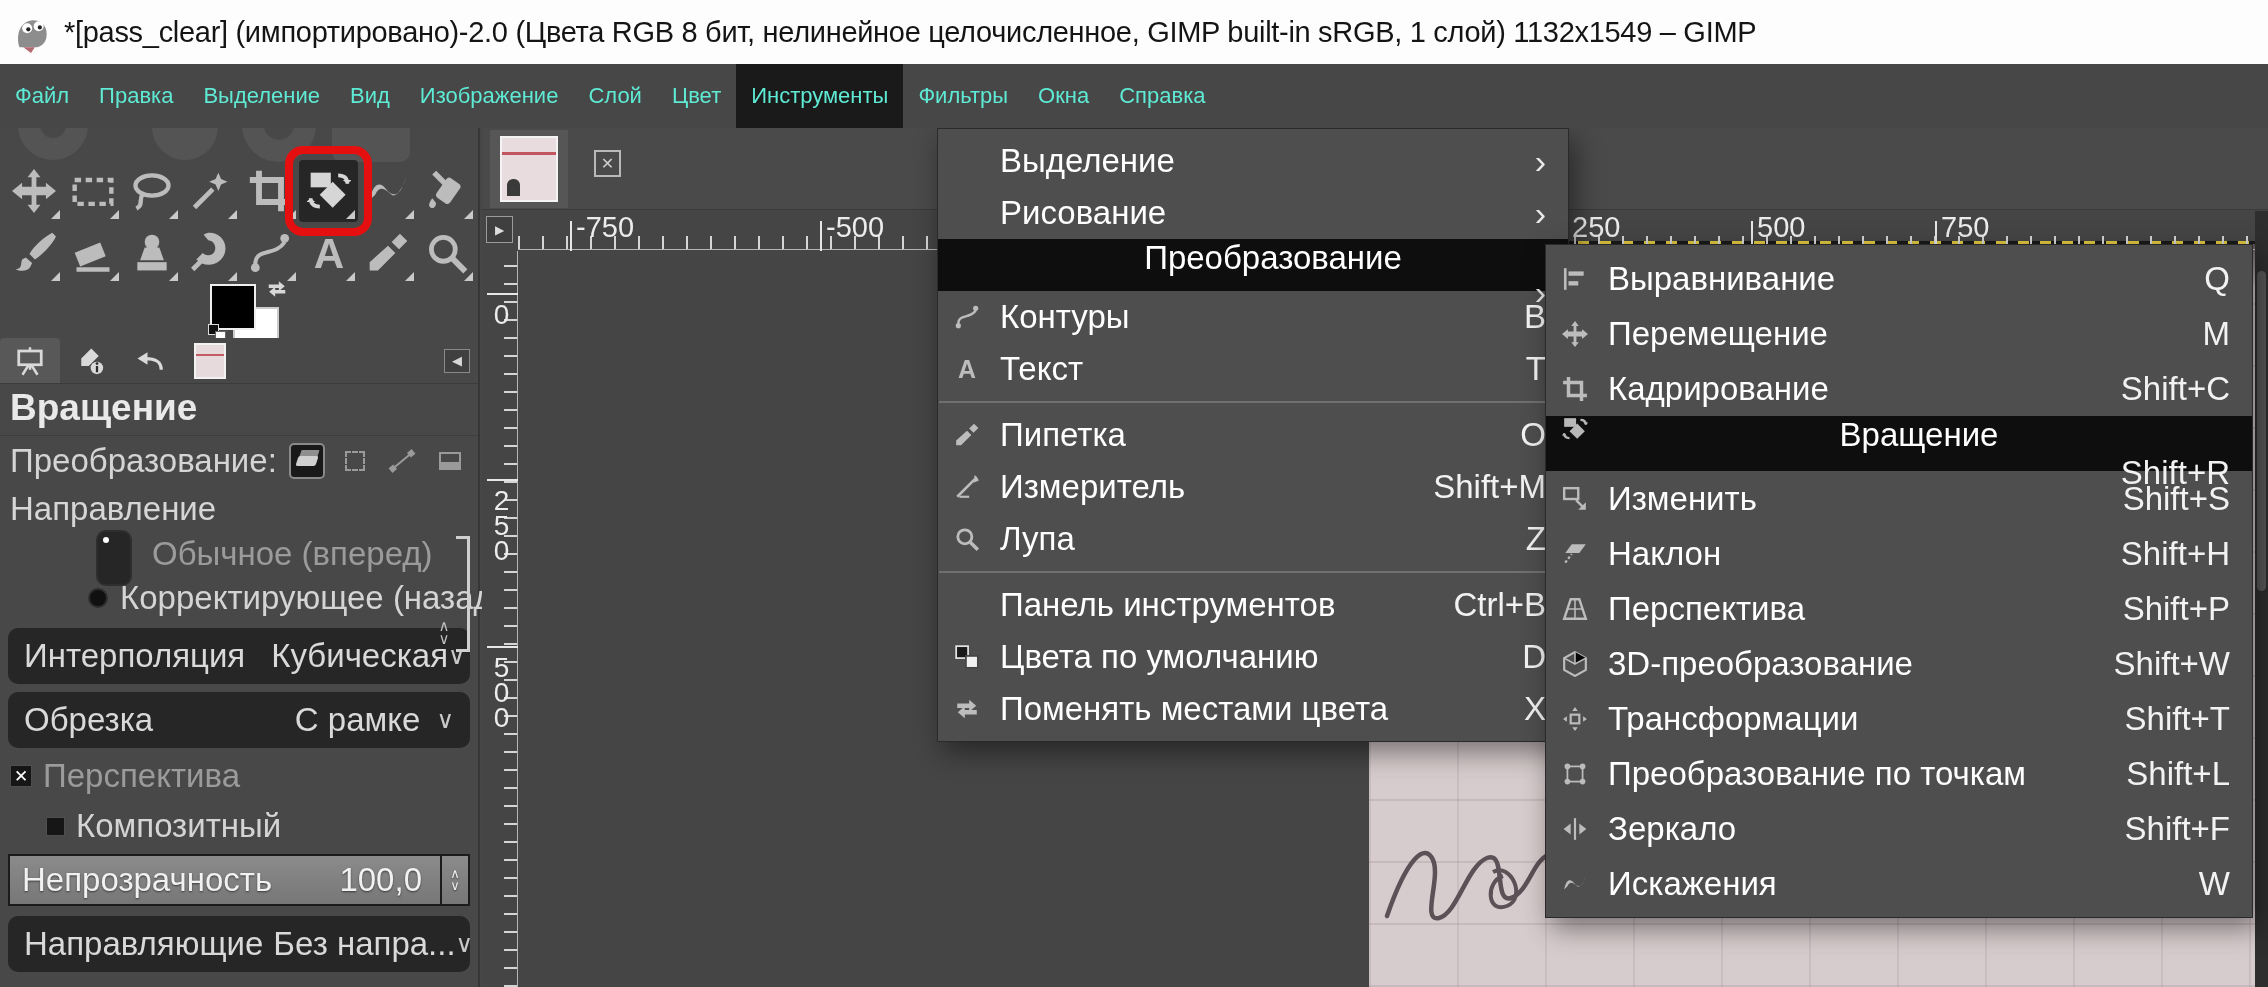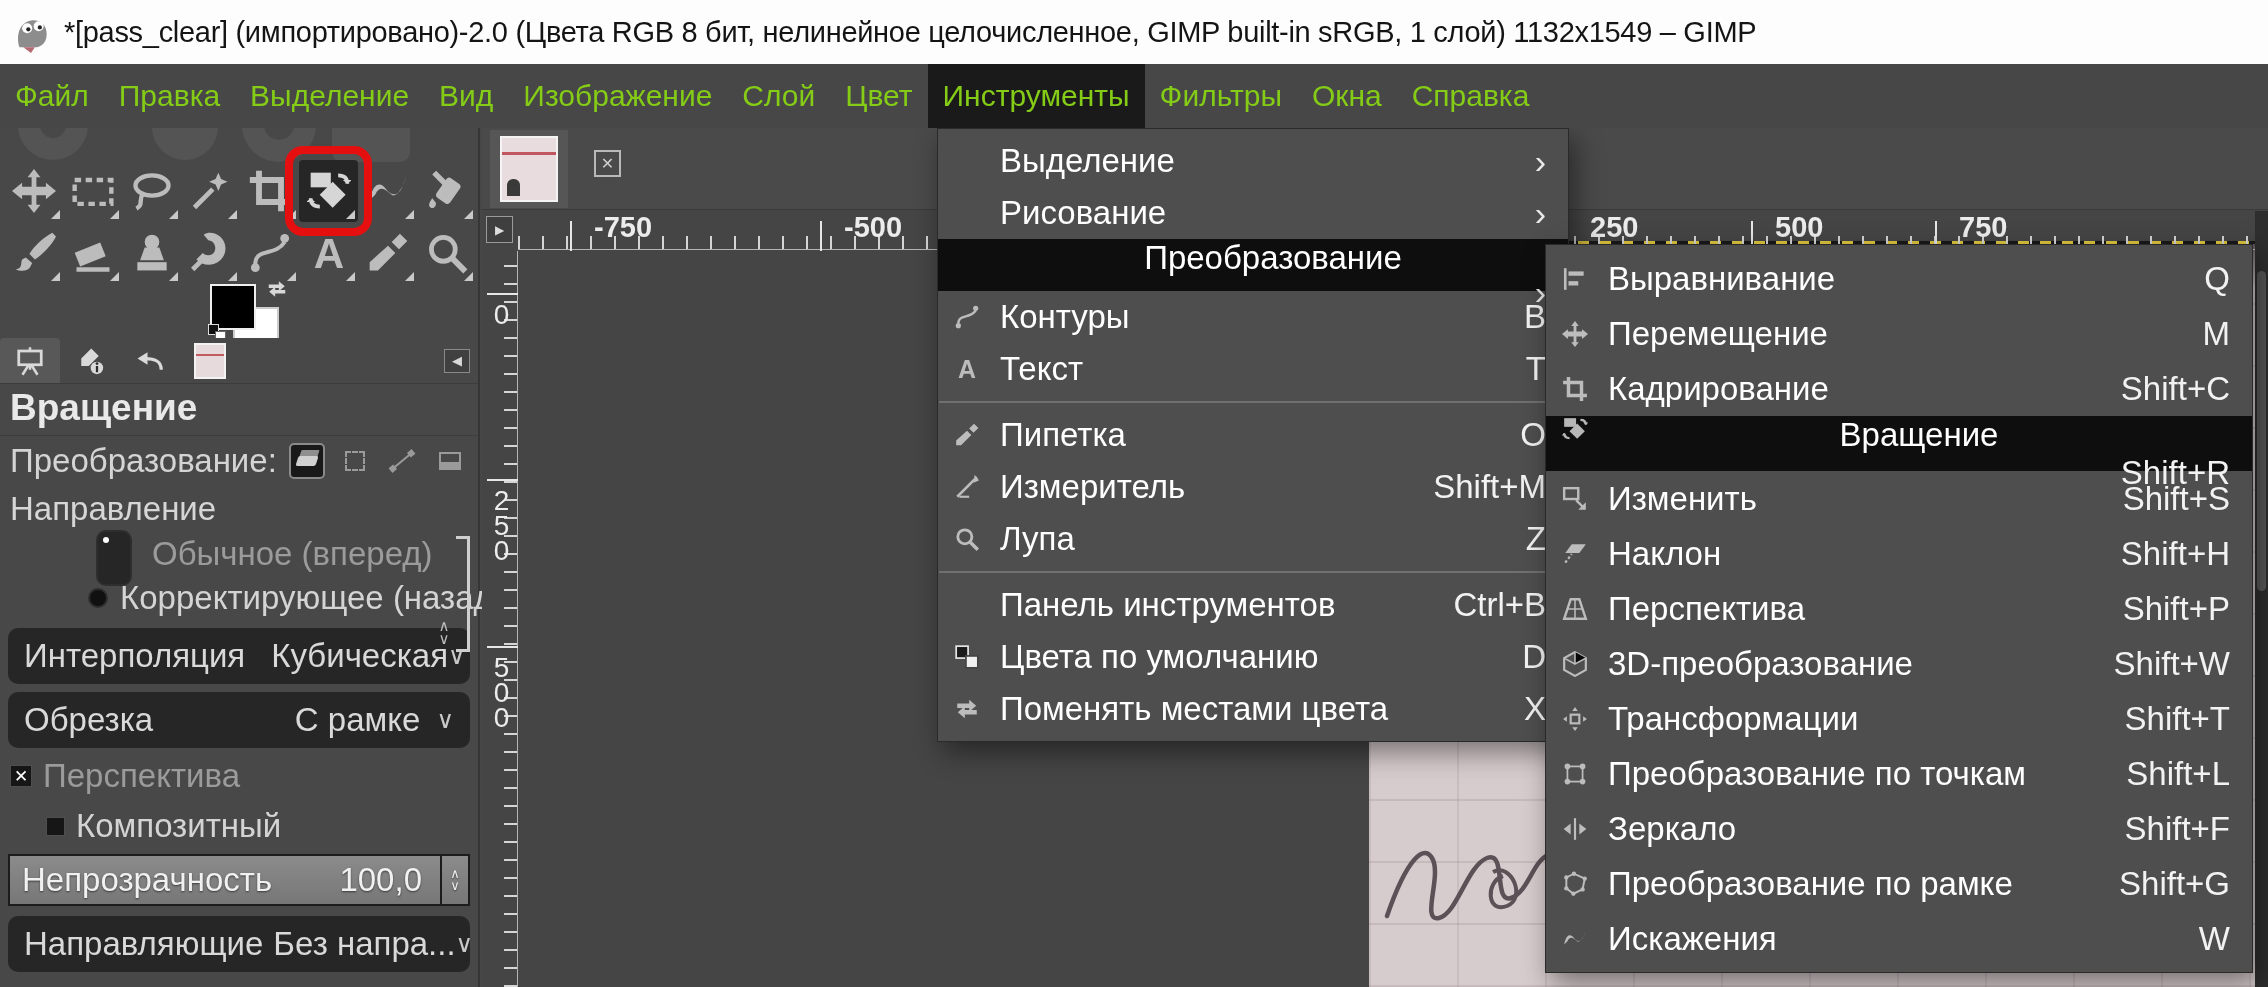--- a/index.html
+++ b/index.html
@@ -9,21 +9,21 @@
 
   
   .titlebar { position:absolute; left:0; top:0; width:2268px; height:64px; background:#fdfdfd;
     display:flex; align-items:center; }
   .win-icon { width:46px; height:46px; margin:0 10px 0 8px; flex:0 0 auto; }
   .win-title { font-size:29px; color:#141414; white-space:nowrap; letter-spacing:-0.3px; }
 
   
   .menubar { position:absolute; left:0; top:64px; width:2268px; height:64px; background:#474747;
     display:flex; align-items:stretch; }
-  .mb-item { display:flex; align-items:center; padding:0 15px; font-size:30px; color:#84cc16; cursor:default; }
+  .mb-item { display:flex; align-items:center; padding:0 15px; font-size:22px; color:#5eead4; cursor:default; }
   .mb-item.active { background:#1a1a1a; }
 
   
   .panel { position:absolute; left:0; top:128px; width:480px; height:859px; background:#484848; border-right:2px solid #363636; }
   .toolbox { position:absolute; left:0; top:0; width:100%; height:210px; overflow:hidden; }
   .ghost { position:absolute; border-radius:50%; }
   .g-ring { border:22px solid #545454; background:transparent; }
   .g-disc { background:#545454; }
   .tb-grid { position:absolute; left:4px; top:32px; display:grid; grid-template-columns:repeat(8,59px); grid-auto-rows:62px; }
   .tb-cell { position:relative; display:flex; align-items:center; justify-content:center; color:#bcbcbc; }
@@ -105,21 +105,21 @@
     display:flex; align-items:center; justify-content:center; }
   .img-thumb { width:58px; height:66px; border:2px solid #f4f4f4;
     background:linear-gradient(180deg,#e9dcde 0 22%, #c2565e 22% 28%, #e9dcde 28% 64%, #e9dcde 64% 100%); position:relative; }
   .img-thumb::after { content:""; position:absolute; left:5px; bottom:4px; width:13px; height:17px; background:#3a3a3a; border-radius:6px 6px 0 0; }
   .tab-close { position:absolute; left:112px; top:22px; width:27px; height:27px; border:2px solid #b9b9b9;
     color:#cfcfcf; font-size:16px; display:flex; align-items:center; justify-content:center; background:transparent; }
 
   .hruler { position:absolute; left:36px; top:82px; right:0; height:40px; border-bottom:1px solid #b5b5b5;
     background-image:repeating-linear-gradient(90deg,#d5d5d5 0 2px,transparent 2px 24px);
     background-size:100% 13px; background-position:0 100%; background-repeat:no-repeat; }
-  .hr-label { position:absolute; top:1px; font-size:29px; color:#ececec; padding-left:24px;font-weight:bold; }
+  .hr-label { position:absolute; top:1px; font-size:29px; color:#ececec; padding-left:6px; }
   .hr-label::before { content:""; position:absolute; left:0; top:10px; width:2px; height:30px; background:#e6e6e6; }
   .ruler-corner { position:absolute; left:4px; top:88px; width:27px; height:27px; border:1px solid #9a9a9a; background:#3f3f3f;
     color:#dddddd; font-size:12px; display:flex; align-items:center; justify-content:center; }
   .vruler { position:absolute; left:0; top:123px; width:36px; bottom:0; border-right:1px solid #b5b5b5;
     background-image:repeating-linear-gradient(0deg,#d5d5d5 0 2px,transparent 2px 18px);
     background-size:13px 100%; background-position:100% 0; background-repeat:no-repeat; }
   .vr-label { position:absolute; left:3px; font-size:28px; color:#ececec; writing-mode:vertical-lr; text-orientation:upright;
     letter-spacing:-6px; padding-top:6px; }
   .vr-label::before { content:""; position:absolute; left:2px; top:0; width:31px; height:2px; background:#e6e6e6; }
   .vscroll { position:absolute; right:0; top:83px; width:13px; bottom:0; background:#2e2e2e; }
@@ -751,28 +751,20 @@
         <div class="mi">
     <svg class="mi-ic" viewBox="0 0 24 24">
             <use href="#ic-flip"></use>
           </svg>
     <span class="mi-lb">Зеркало</span>
     <span class="mi-sc">Shift+F</span>
 
   </div>
         <div class="mi">
     <svg class="mi-ic" viewBox="0 0 24 24">
-            <use href="#ic-cage"></use>
-          </svg>
-    <span class="mi-lb">Преобразование по рамке</span>
-    <span class="mi-sc">Shift+G</span>
-
-  </div>
-        <div class="mi">
-    <svg class="mi-ic" viewBox="0 0 24 24">
             <use href="#ic-warp"></use>
           </svg>
     <span class="mi-lb">Искажения</span>
     <span class="mi-sc">W</span>
 
   </div>
       </div>
   </div>
 </div>
 

